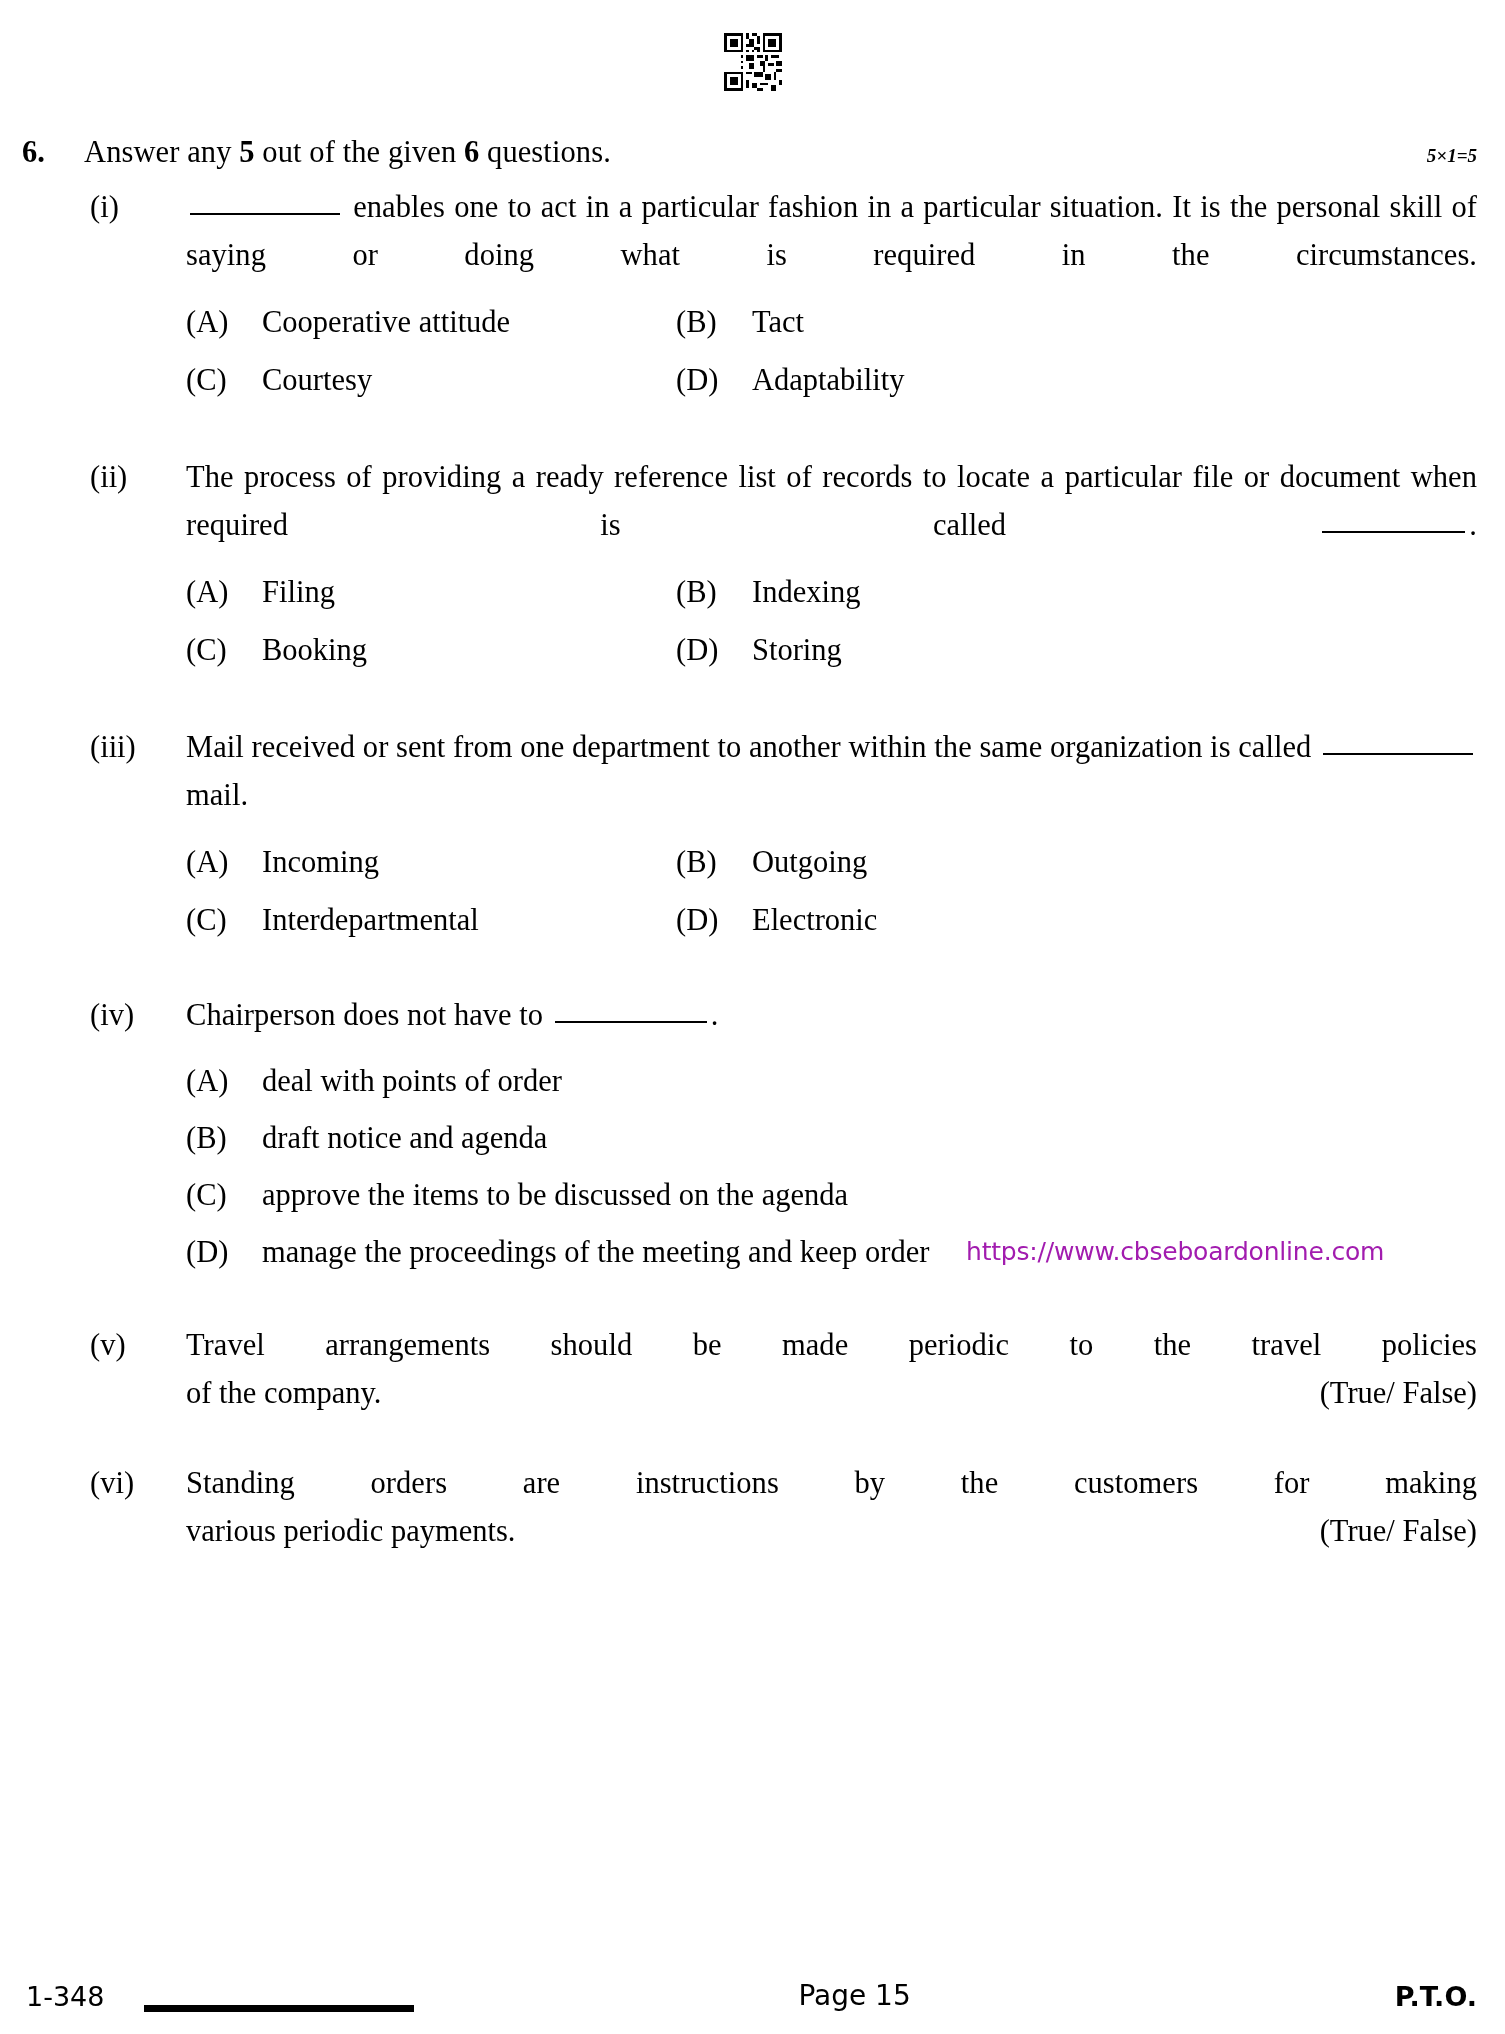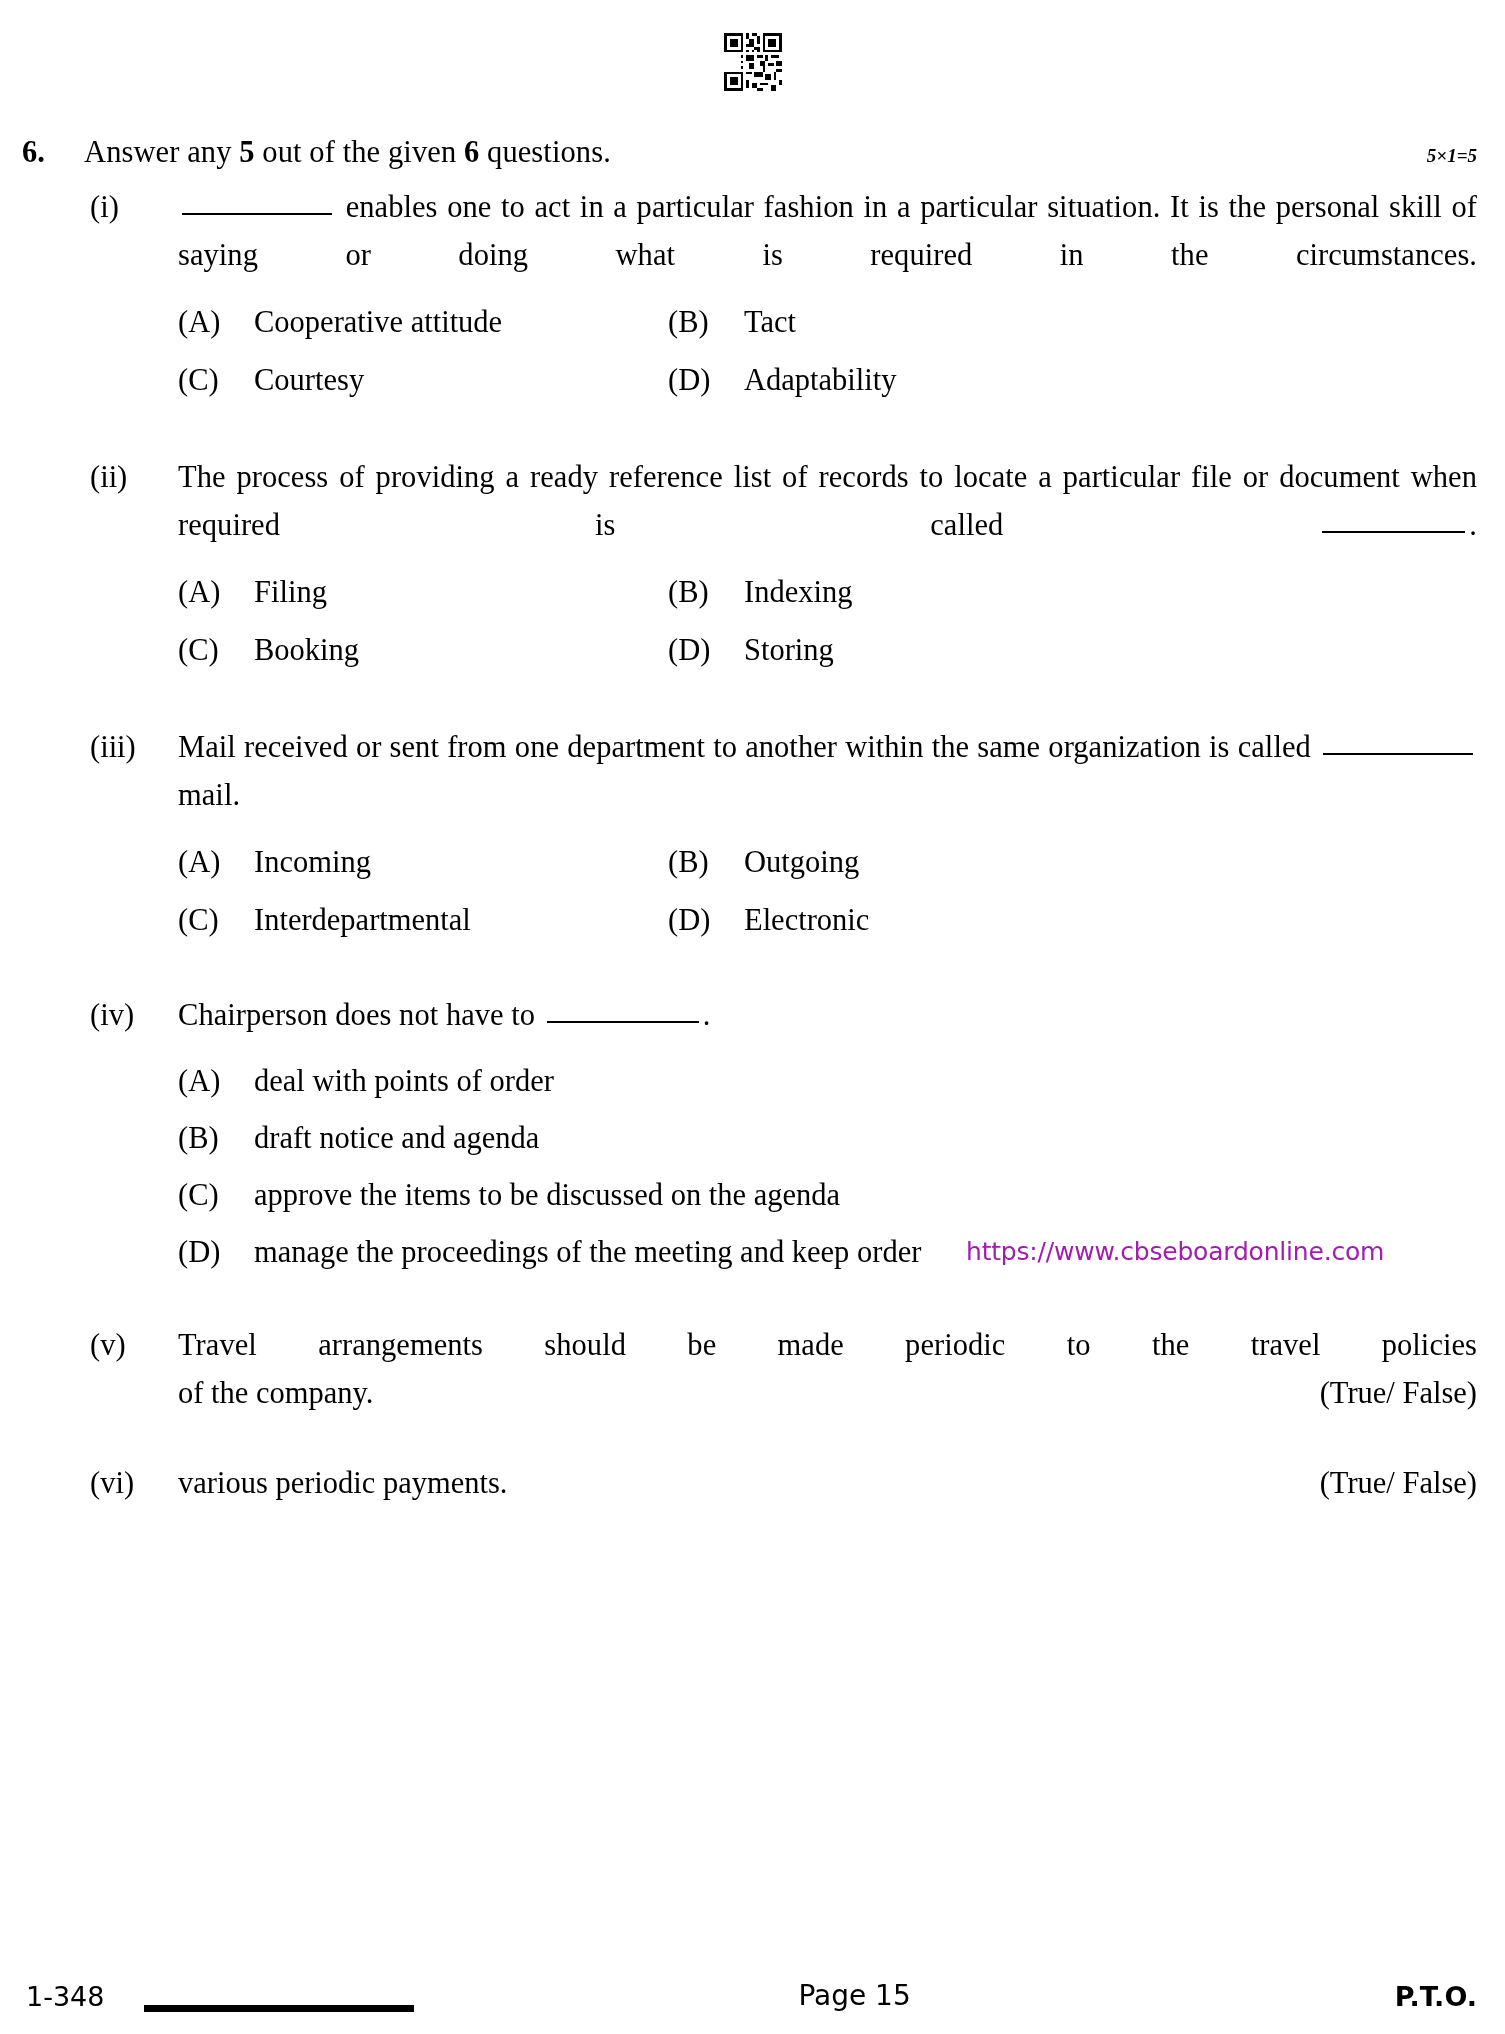--- a/index.html
+++ b/index.html
@@ -81,20 +81,21 @@
     font-size: 30.5px;
   }
   .item-label {
     flex: 0 0 88px;
     width: 88px;
     line-height: 48px;
   }
   .item-body {
     flex: 1 1 auto;
     min-width: 0;
+    margin-left: 8px;
   }
 
   .stem {
     text-align: justify;
     text-align-last: left;
     line-height: 48px;
     letter-spacing: .05px;
   }
   .stem.justify-all { text-align-last: justify; }
 
@@ -395,20 +396,21 @@
           <span>of the company.</span>
           <span class="tf-tag">(True/ False)</span>
         </div>
       </div>
     </div>
     <div class="gap-v"></div>
 
     <div class="item">
       <div class="item-label">(vi)</div>
       <div class="item-body">
+        <div class="stem justify-all">Standing orders are instructions by the customers for making</div>
         <div class="tf-line">
           <span>various periodic payments.</span>
           <span class="tf-tag">(True/ False)</span>
         </div>
       </div>
     </div>
 
   </div>
 
   <div class="watermark">https://www.cbseboardonline.com</div>

